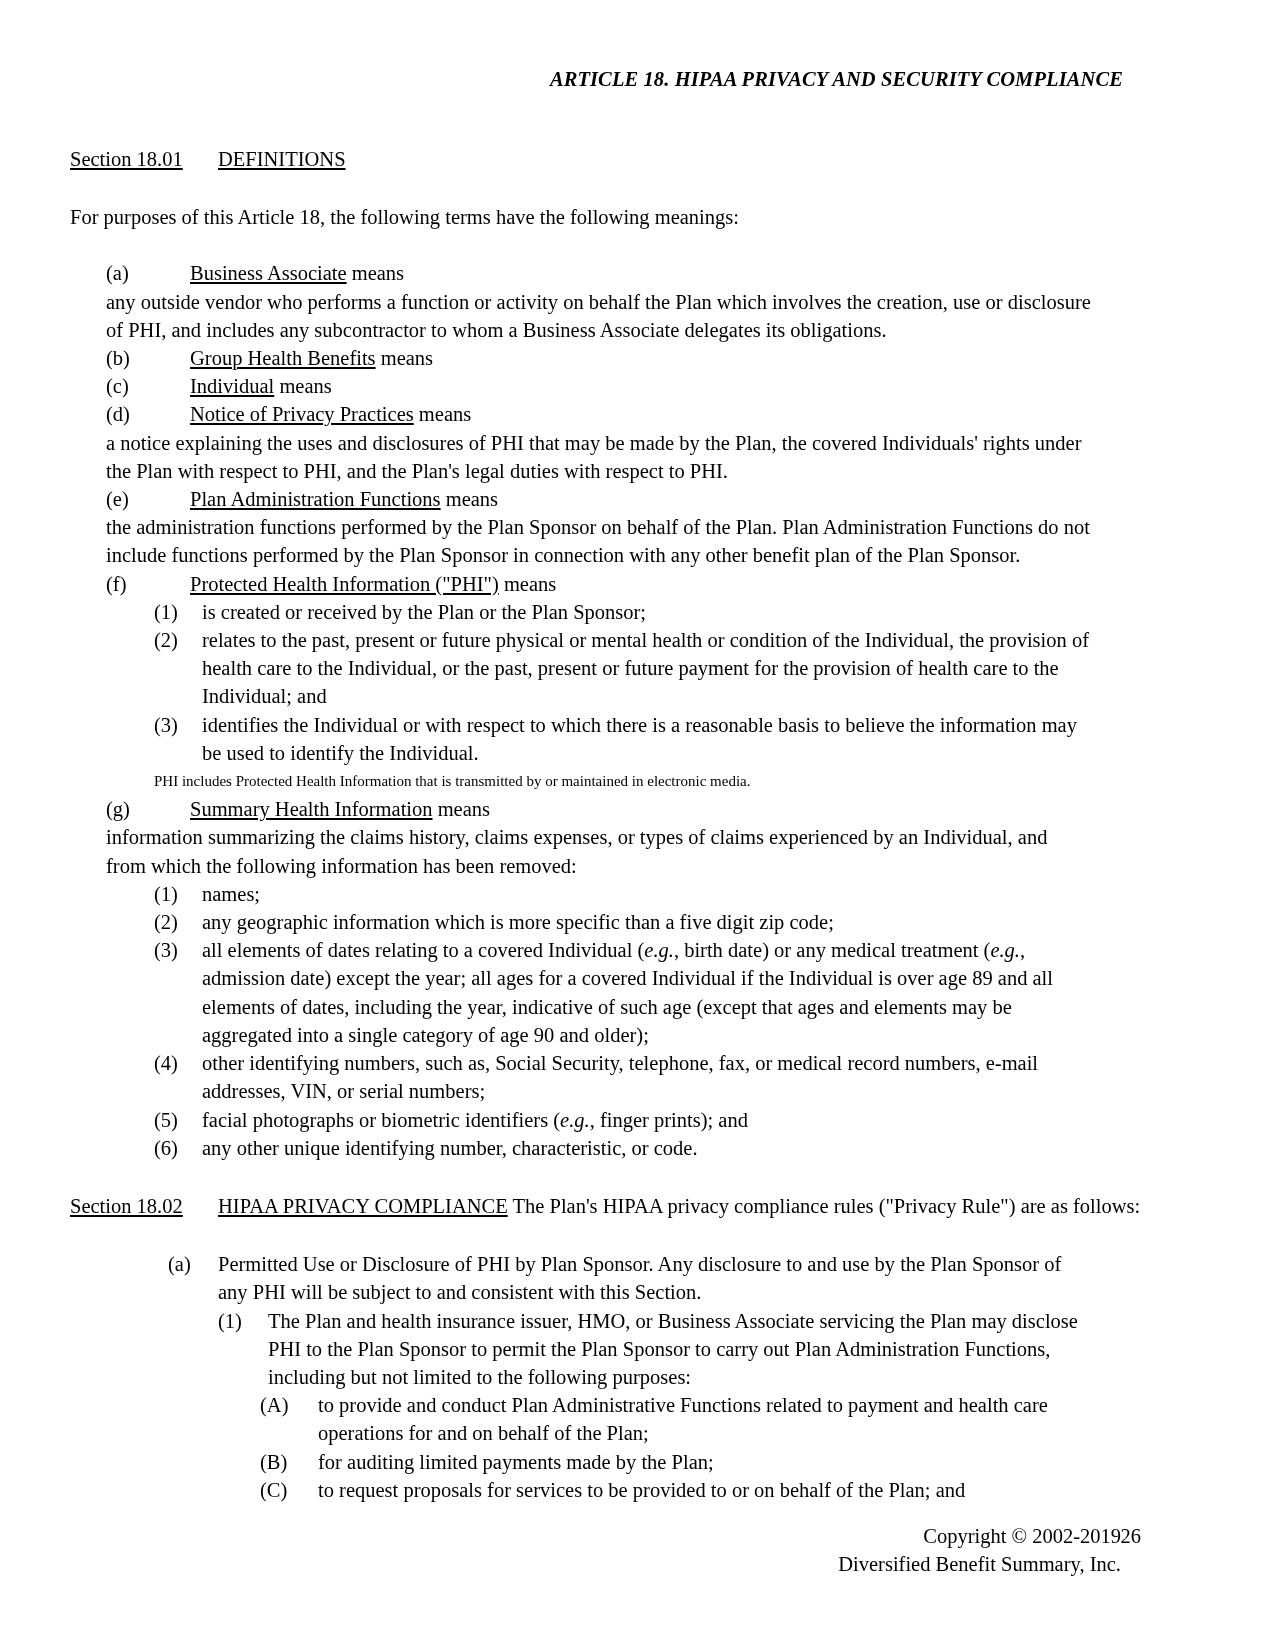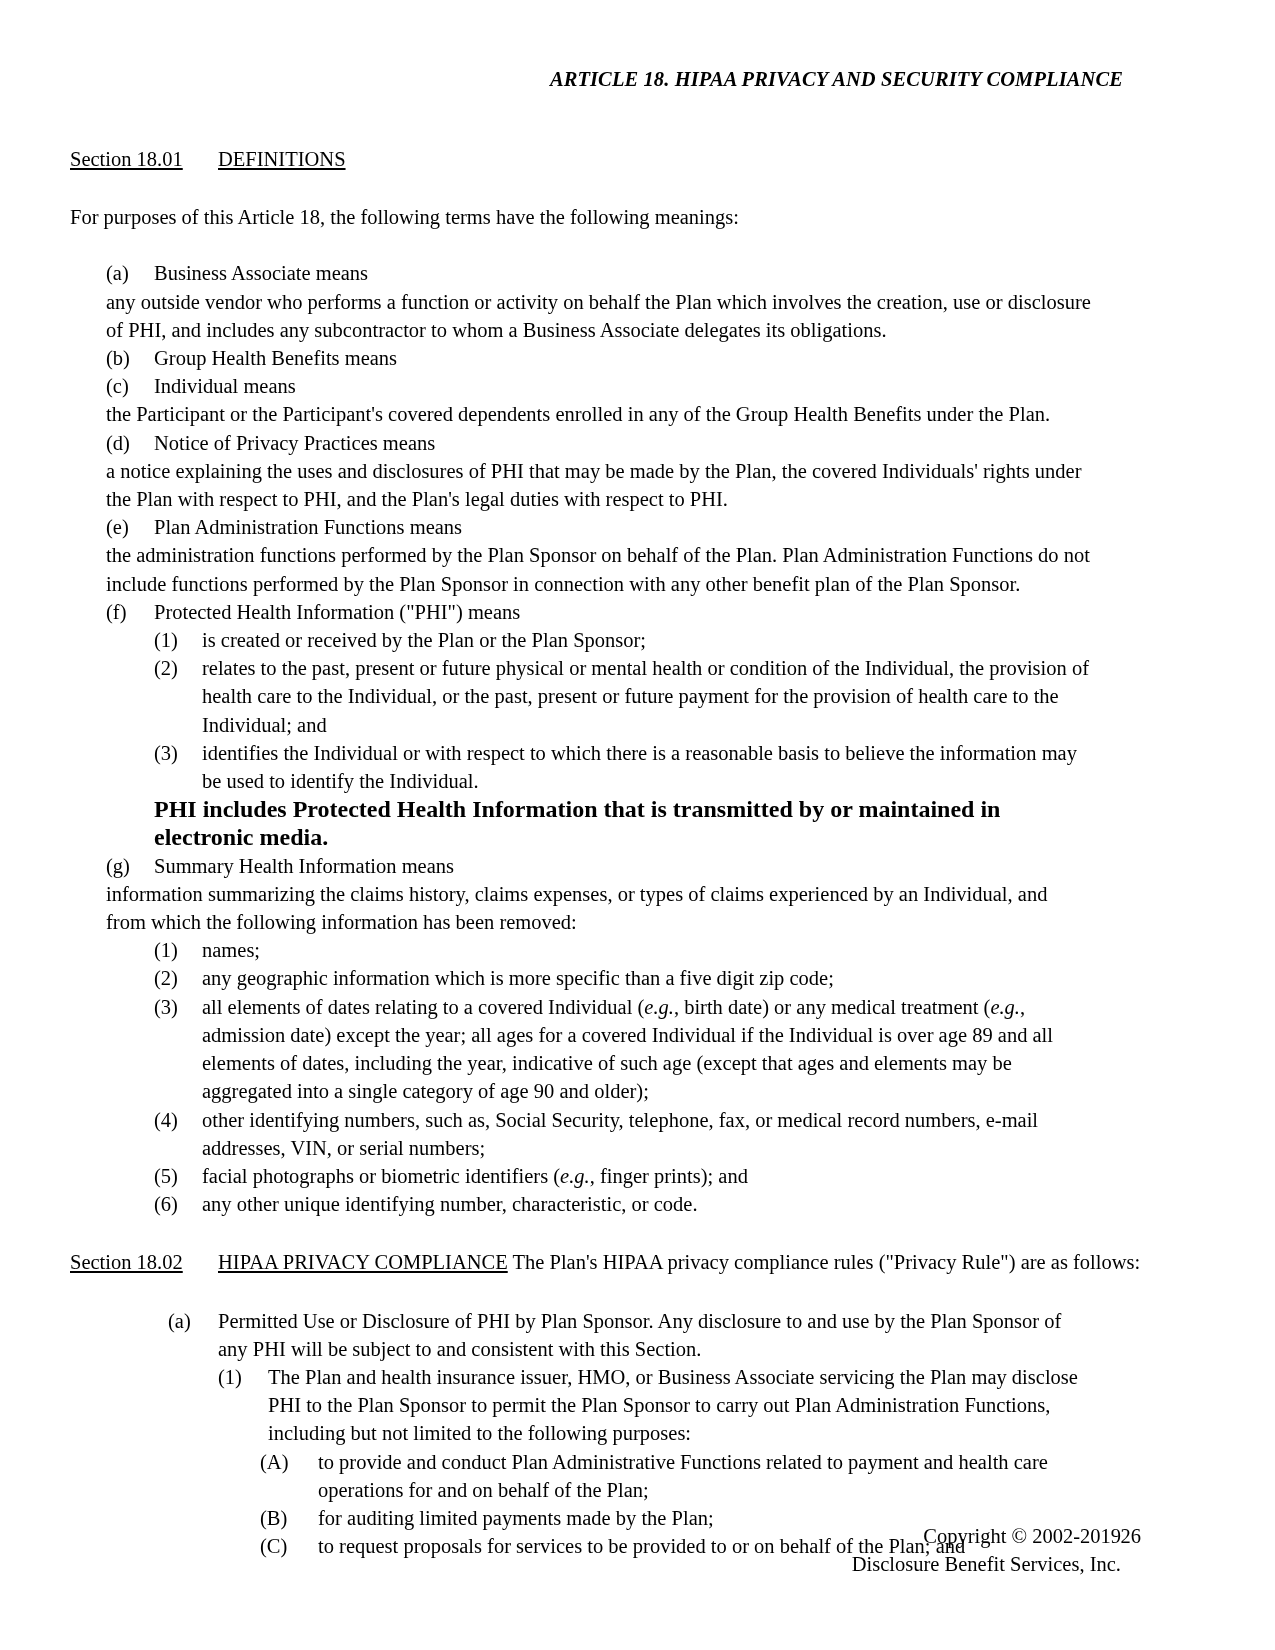--- a/index.html
+++ b/index.html
@@ -80,20 +80,22 @@
   .def-term-line .marker {
     position: absolute;
     left: 36px;
     width: 48px;
   }
   .def-term-line .term-wrap {
     display: inline-block;
     padding-left: 48px;
   }
   .def-term-line .term {
+    text-decoration: underline;
+    margin-left: 36px;
   }
   .def-term-line .means {
     text-decoration: none;
   }
   .def-body {
     font-size: 20.5px;
     line-height: 28.2px;
     padding-left: 36px;
   }
 
@@ -106,24 +108,23 @@
     padding-left: 132px;
   }
   .sub-item > .marker {
     position: absolute;
     left: 84px;
     top: 0;
     width: 48px;
     text-align: left;
   }
   .sub-note {
-    font-size: 24px;
+    font-size: 15px;
     line-height: 28.2px;
     padding-left: 84px;
-    font-weight: bold;
   }
 
   
   .outline { margin: 0; padding: 0 50px 0 0; }
   .lvl-a {
     position: relative;
     font-size: 20.5px;
     line-height: 28.2px;
     padding-left: 148px;
   }
@@ -222,21 +223,20 @@
     <div class="def-block">
       <div class="def-term-line">
         <span class="marker">(b)</span><span class="term-wrap"><span class="term">Group Health Benefits</span><span class="means"> means</span></span>
       </div>
     </div>
 
     <div class="def-block">
       <div class="def-term-line">
         <span class="marker">(c)</span><span class="term-wrap"><span class="term">Individual</span><span class="means"> means</span></span>
       </div>
-      <div class="def-body">the Participant or the Participant's covered dependents enrolled in any of the Group Health Benefits under the Plan.</div>
     </div>
 
     <div class="def-block">
       <div class="def-term-line">
         <span class="marker">(d)</span><span class="term-wrap"><span class="term">Notice of Privacy Practices</span><span class="means"> means</span></span>
       </div>
       <div class="def-body">a notice explaining the uses and disclosures of PHI that may be made by the Plan, the covered Individuals' rights under the Plan with respect to PHI, and the Plan's legal duties with respect to PHI.</div>
     </div>
 
     <div class="def-block">
@@ -321,18 +321,18 @@
       <span class="marker">(C)</span><span>to request proposals for services to be provided to or on behalf of the Plan; and</span>
     </div>
 
   </div>
 
   <div class="footer">
     <div class="footer-row">
       <div class="page-num">26</div>
       <div class="copyright-block">
         <span class="copyright-line">Copyright © 2002-2019</span>
-        <span class="copyright-line">Disclosure Benefit Services, Inc.</span>
+        <span class="copyright-line">Diversified Benefit Summary, Inc.</span>
       </div>
     </div>
   </div>
 
 </div>
 
 </body></html>

